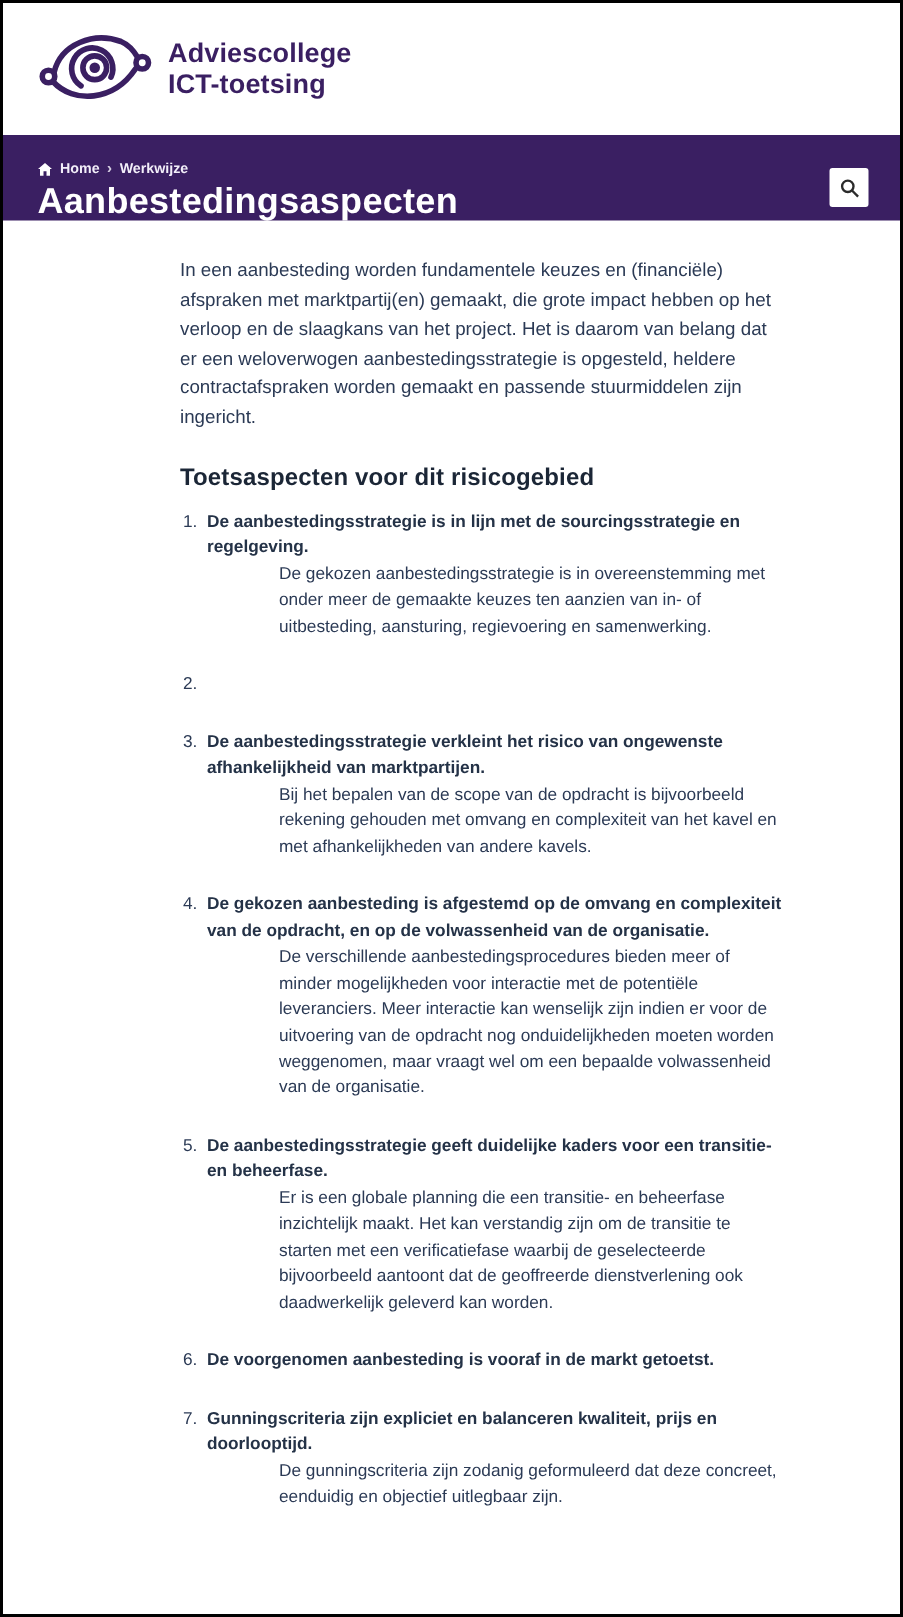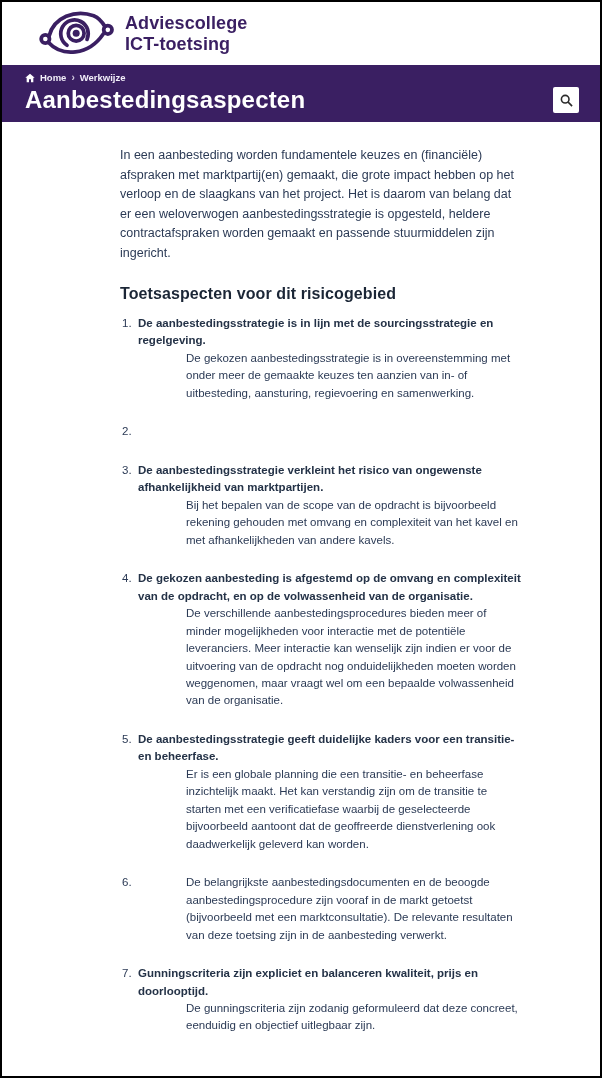--- a/index.html
+++ b/index.html
@@ -9,42 +9,42 @@
   .frame {
     width: 602px; height: 1078px;
     border: 2px solid #000;
     background: #fff;
     overflow: hidden;
     position: relative;
   }
 
   
   .site-header {
-    height: 63px;
+    height: 88px;
     background: #fff;
     display: flex;
     align-items: center;
-    padding-left: 35px;
+    padding-left: 22px;
   }
   .logo-link { display: flex; align-items: center; text-decoration: none; cursor: pointer; }
   .logo-icon { width: 80px; height: 58px; display: block; }
   .logo-text {
     margin-left: 8px;
     color: #3a1f62;
     font-weight: bold;
     font-size: 18px;
     line-height: 21px;
     letter-spacing: 0.1px;
   }
 
   
   .hero {
     background: #3a1f62;
     height: 57px;
-    padding: 7px 0 0 23px;
+    padding: 17px 0 0 23px;
     position: relative;
     color: #fff;
   }
   .breadcrumb {
     display: flex;
     align-items: center;
     gap: 5px;
     font-size: 9.5px;
     font-weight: 600;
     color: #f2eef9;
@@ -200,21 +200,21 @@
         <span class="aspect-num">5.</span>
         <div class="aspect-body">
           <span class="aspect-title">De aanbestedingsstrategie geeft duidelijke kaders voor een transitie- en beheerfase.</span>
           <div class="aspect-desc">Er is een globale planning die een transitie- en beheerfase inzichtelijk maakt. Het kan verstandig zijn om de transitie te starten met een verificatiefase waarbij de geselecteerde bijvoorbeeld aantoont dat de geoffreerde dienstverlening ook daadwerkelijk geleverd kan worden.</div>
         </div>
       </li>
 
       <li>
         <span class="aspect-num">6.</span>
         <div class="aspect-body">
-          <div class="aspect-desc">De belangrijkste aanbestedingsdocumenten en de beoogde aanbestedingsprocedure zijn vooraf in de markt getoetst (bijvoorbeeld met een marktconsultatie). De relevante resultaten van deze toetsing zijn in de aanbesteding verwerkt.</div>
+          <span class="aspect-title">De voorgenomen aanbesteding is vooraf in de markt getoetst.</span>
         </div>
       </li>
 
       <li>
         <span class="aspect-num">7.</span>
         <div class="aspect-body">
           <span class="aspect-title">Gunningscriteria zijn expliciet en balanceren kwaliteit, prijs en doorlooptijd.</span>
           <div class="aspect-desc">De gunningscriteria zijn zodanig geformuleerd dat deze concreet, eenduidig en objectief uitlegbaar zijn.</div>
         </div>
       </li>

